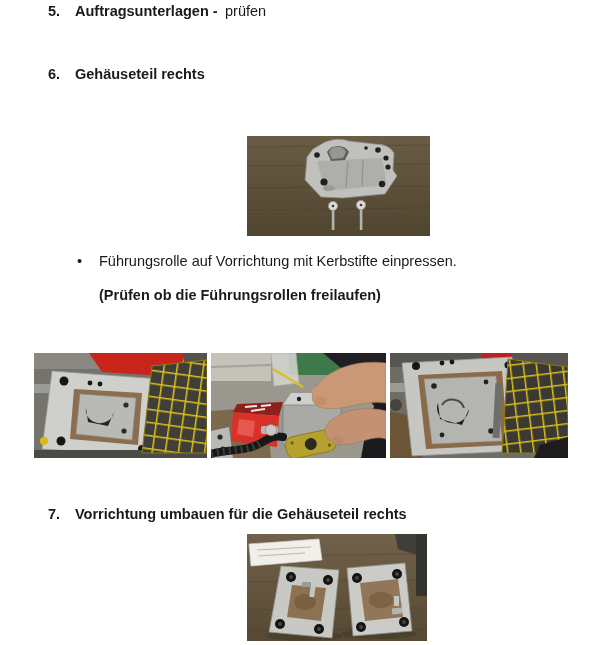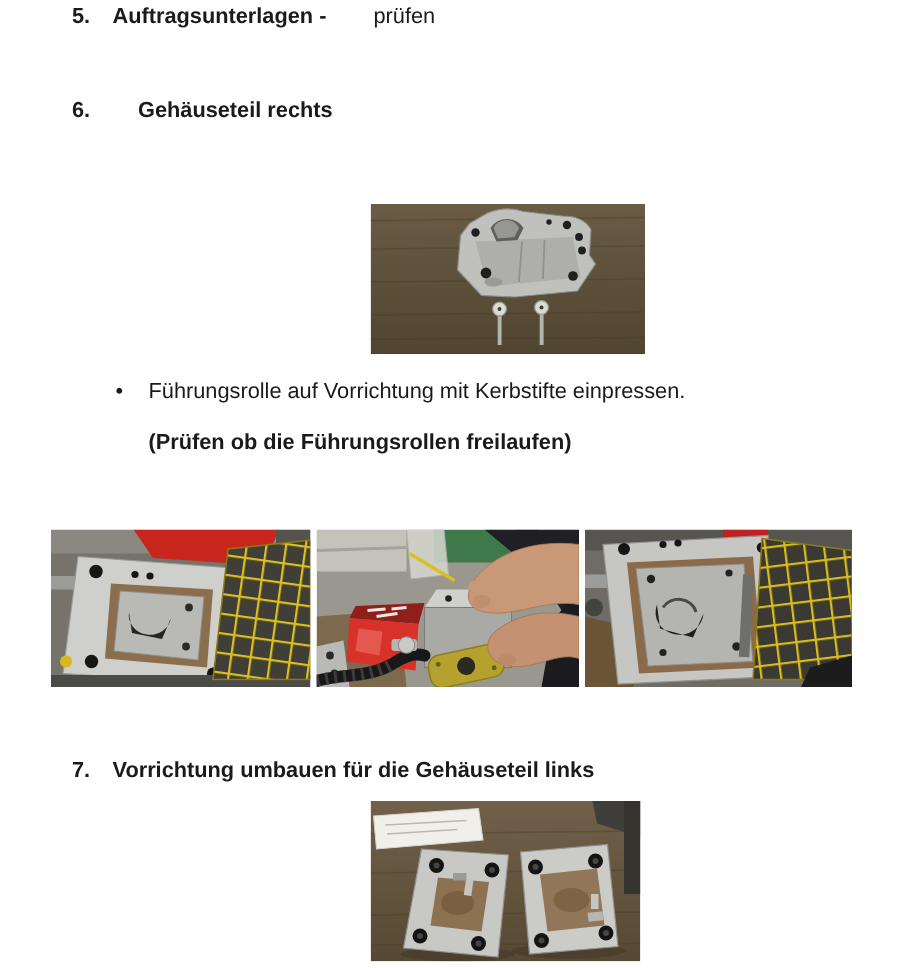--- a/index.html
+++ b/index.html
@@ -14,24 +14,24 @@
   .photo{position:absolute;overflow:hidden;}
   .photo svg{display:block;}
 </style>
 </head>
 <body>
 
 <div class="page">
 
   <span class="txt num" style="left:48px;top:3px;">5.</span>
   <span class="txt b" style="left:75px;top:3px;text-align:right;">Auftragsunterlagen -</span>
-  <span class="txt" style="left:249px;top:3px;">prüfen</span>
+  <span class="txt" style="left:225px;top:3px;">prüfen</span>
 
   <span class="txt num" style="left:48px;top:66px;">6.</span>
-  <span class="txt b" style="left:92px;top:66px;text-align:right;">Gehäuseteil rechts</span>
+  <span class="txt b" style="left:75px;top:66px;text-align:right;">Gehäuseteil rechts</span>
 
   <div class="photo" style="left:247px;top:136px;width:183px;height:100px;">
     <svg width="183" height="100" viewBox="0 0 183 100" xmlns="http://www.w3.org/2000/svg">
       <defs>
         <linearGradient id="wood1" x1="0" y1="0" x2="0" y2="1">
           <stop offset="0" stop-color="#6a5c45"></stop>
             <stop offset="1" stop-color="#50452f"></stop>
         </linearGradient>
       </defs>
       <rect width="183" height="100" fill="url(#wood1)"></rect>
@@ -201,21 +201,21 @@
           <circle cx="52" cy="82" r="2.4"></circle>
       </g>
       <rect x="104" y="30" width="7" height="55" fill="#6e6e6b" transform="rotate(3 107 57)"></rect>
 
       <path d="M118,6 L178,14 L178,100 L112,100 Z" fill="url(#meshC)" stroke="#8c7a13" stroke-width="1"></path>
       <path d="M150,92 L178,84 L178,105 L144,105 Z" fill="#1c1c1c"></path>
     </svg>
   </div>
 
   <span class="txt num" style="left:48px;top:506px;">7.</span>
-  <span class="txt b" style="left:75px;top:506px;">Vorrichtung umbauen für die Gehäuseteil links</span>
+  <span class="txt b" style="left:75px;top:506px;">Vorrichtung umbauen für die Gehäuseteil rechts</span>
 
   <div class="photo" style="left:247px;top:534px;width:180px;height:107px;">
     <svg width="180" height="107" viewBox="0 0 180 107" xmlns="http://www.w3.org/2000/svg">
       <defs>
         <linearGradient id="wood2" x1="0" y1="0" x2="0" y2="1">
           <stop offset="0" stop-color="#71614a"></stop>
             <stop offset="1" stop-color="#564832"></stop>
         </linearGradient>
       </defs>
       <rect width="180" height="107" fill="url(#wood2)"></rect>

